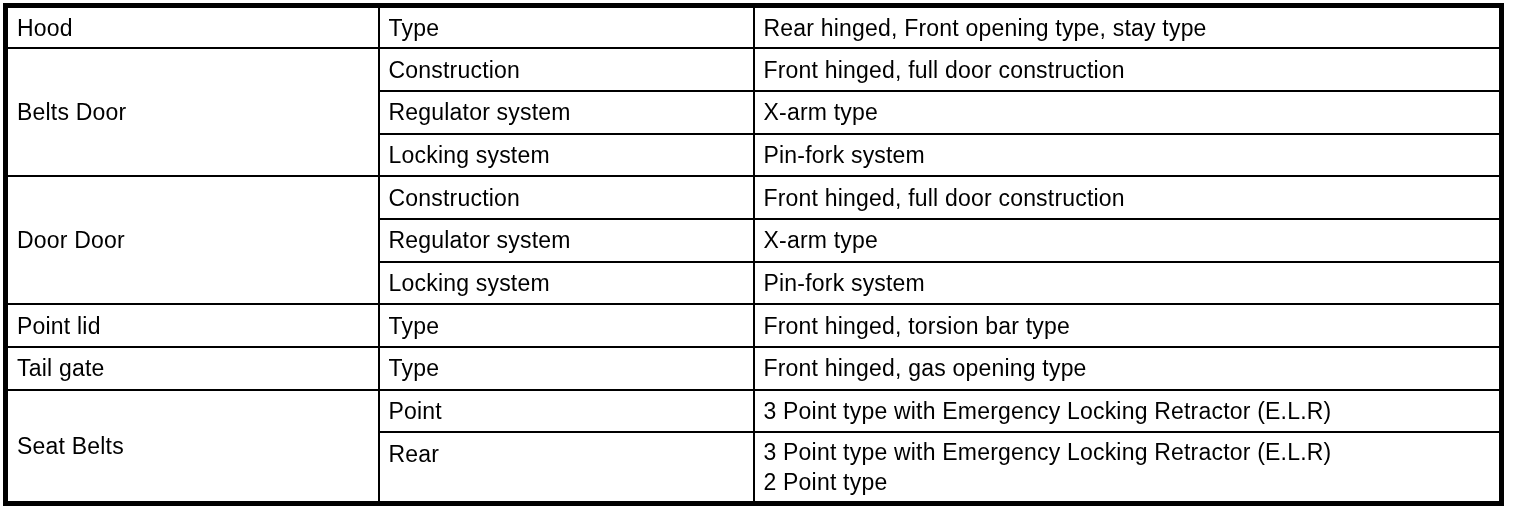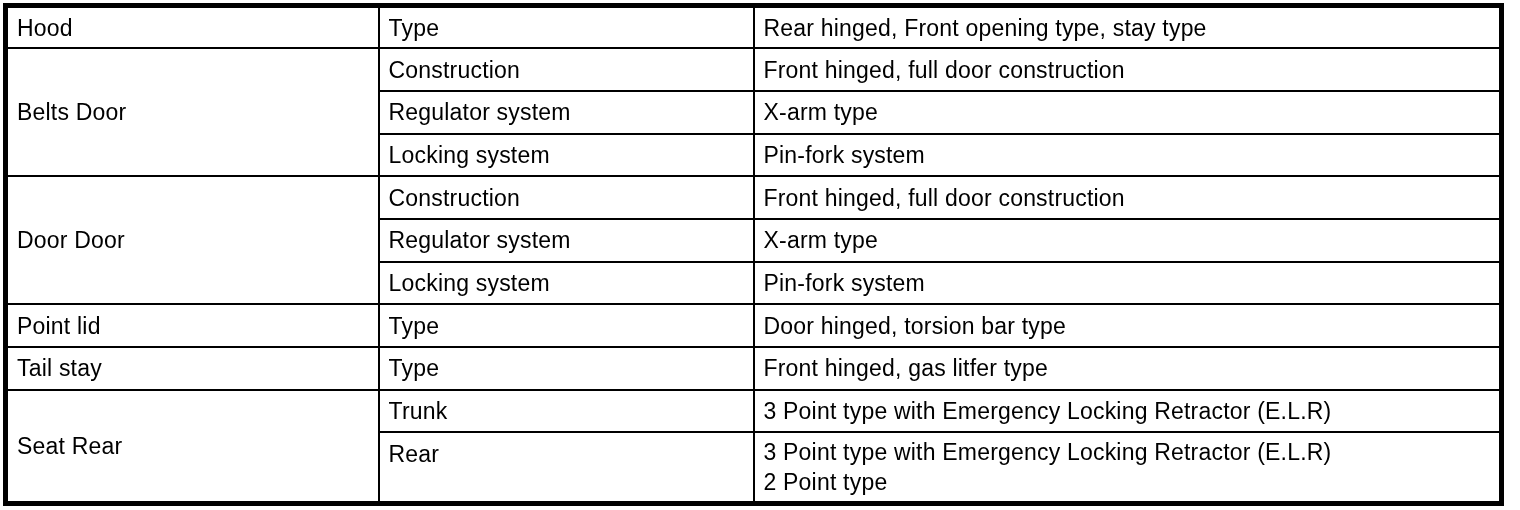--- a/index.html
+++ b/index.html
@@ -91,32 +91,32 @@
         <td class="value-cell">X-arm type</td>
       </tr>
       <tr class="row-normal">
         <td class="attribute-cell">Locking system</td>
         <td class="value-cell">Pin-fork system</td>
       </tr>
 
       <tr class="row-normal">
         <td class="component-cell">Point lid</td>
         <td class="attribute-cell">Type</td>
-        <td class="value-cell">Door hinged, torsion bar type</td>
+        <td class="value-cell">Front hinged, torsion bar type</td>
       </tr>
 
       <tr class="row-normal">
-        <td class="component-cell">Tail stay</td>
+        <td class="component-cell">Tail gate</td>
         <td class="attribute-cell">Type</td>
-        <td class="value-cell">Front hinged, gas litfer type</td>
+        <td class="value-cell">Front hinged, gas opening type</td>
       </tr>
 
       <tr class="row-normal">
-        <td class="component-cell" rowspan="2">Seat Rear</td>
-        <td class="attribute-cell">Trunk</td>
+        <td class="component-cell" rowspan="2">Seat Belts</td>
+        <td class="attribute-cell">Point</td>
         <td class="value-cell">3 Point type with Emergency Locking Retractor (E.L.R)</td>
       </tr>
       <tr class="row-tall">
         <td class="attribute-cell" style="vertical-align: top; padding-top: 6px; margin-left: 24px;">Rear</td>
         <td class="value-cell" style="vertical-align: top; padding-top: 4px;">3 Point type with Emergency Locking Retractor (E.L.R)
 2 Point type</td>
       </tr>
     </tbody>
   </table>
 </div>

